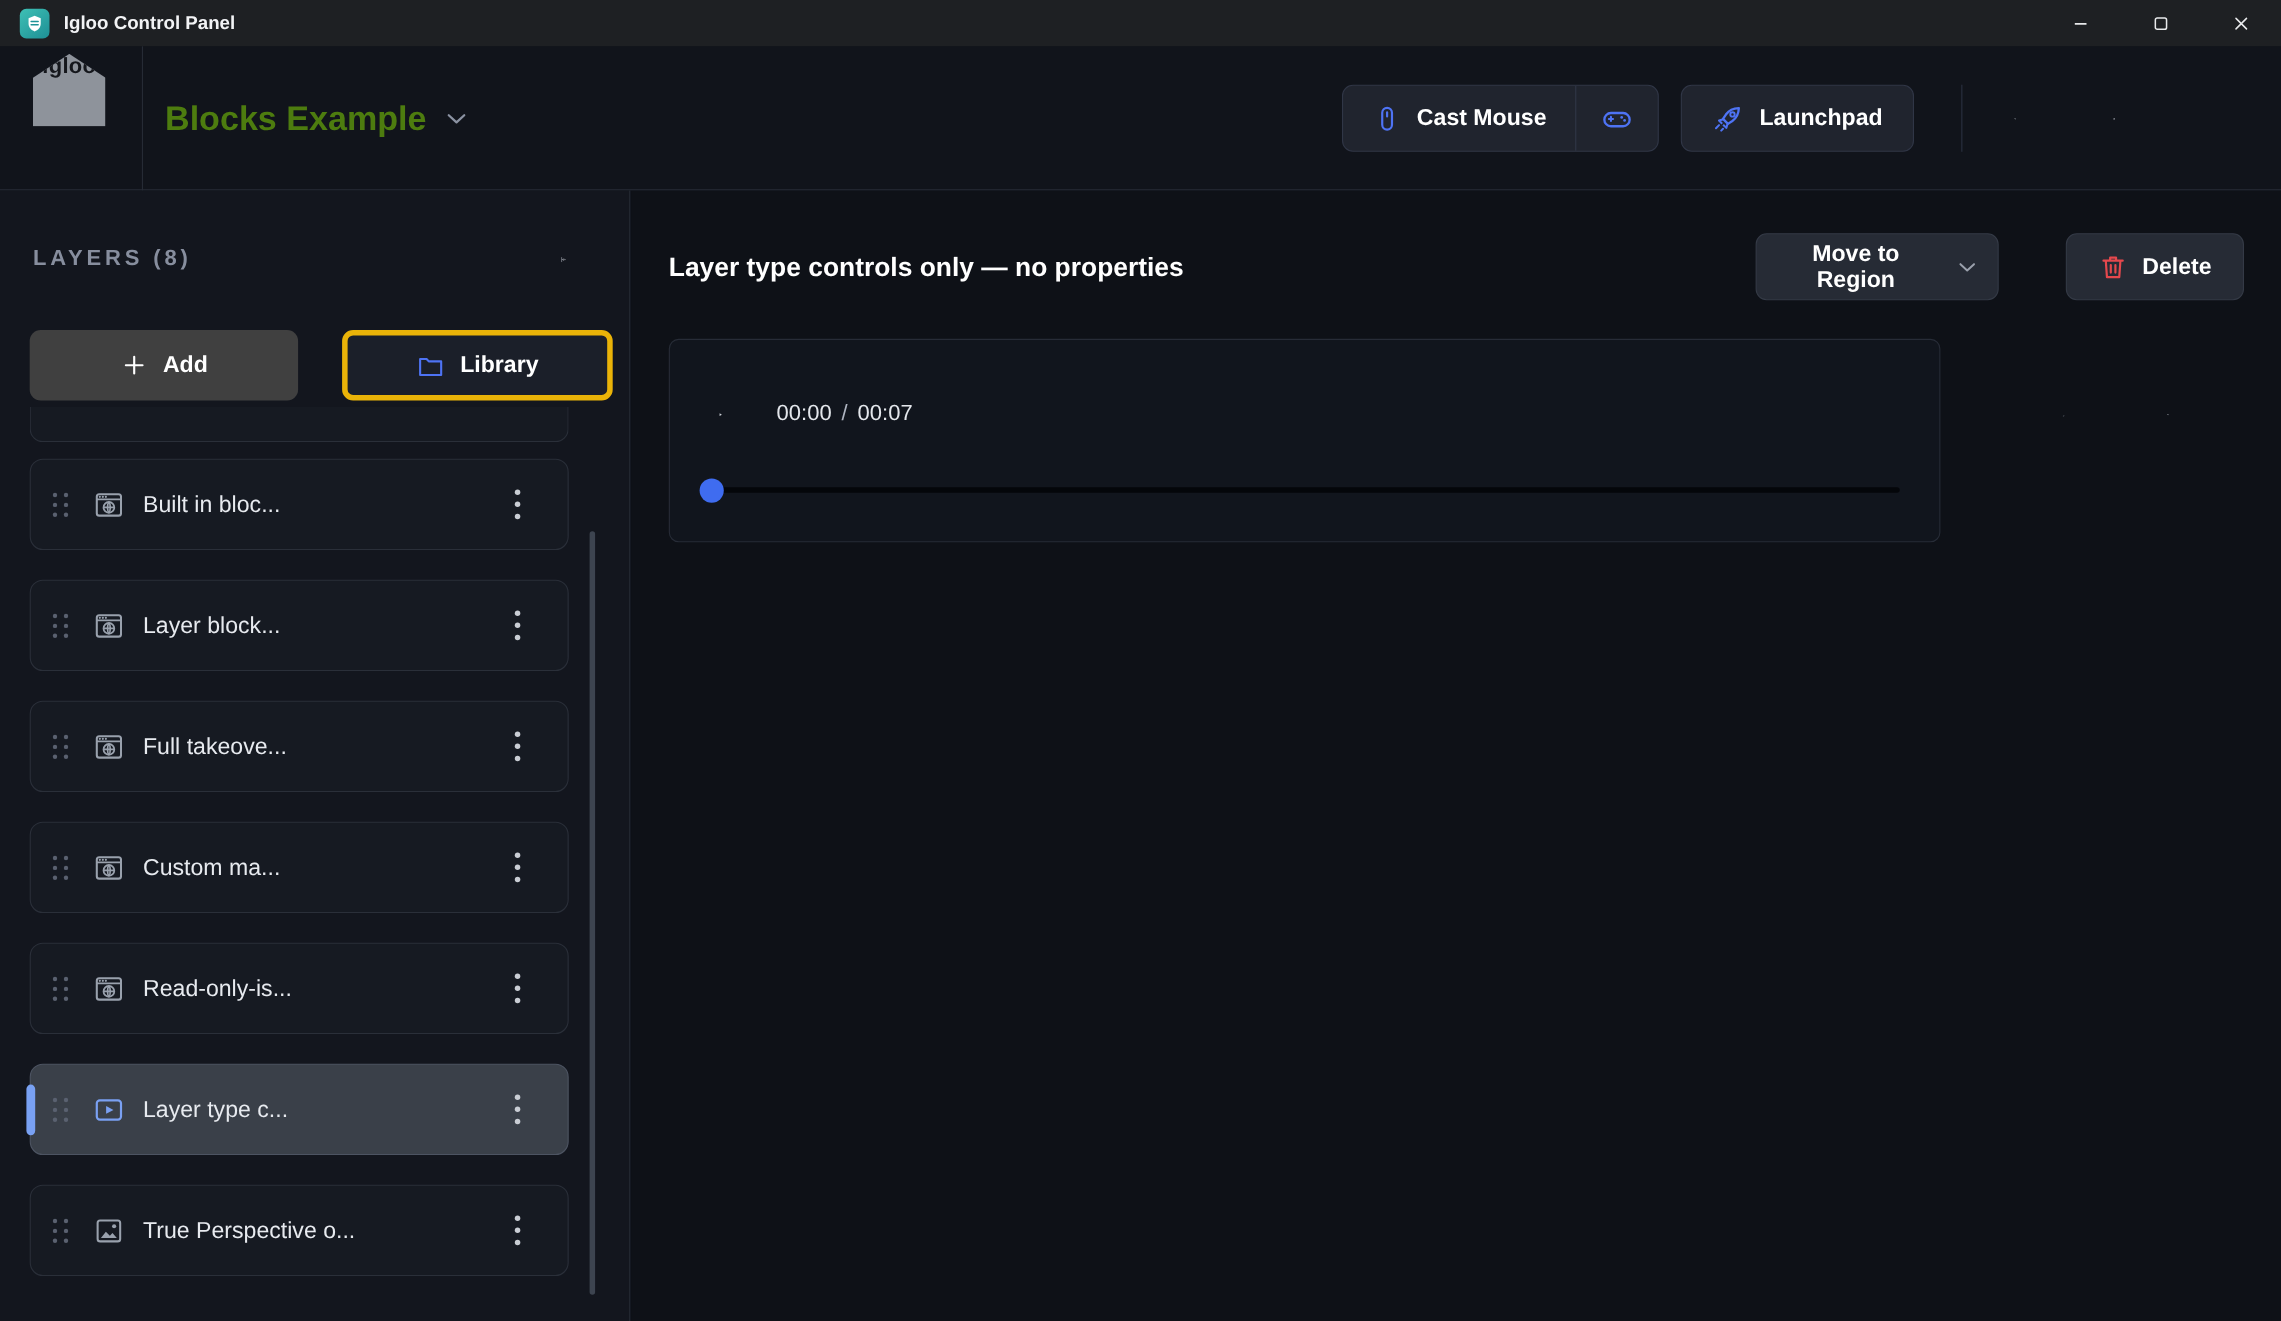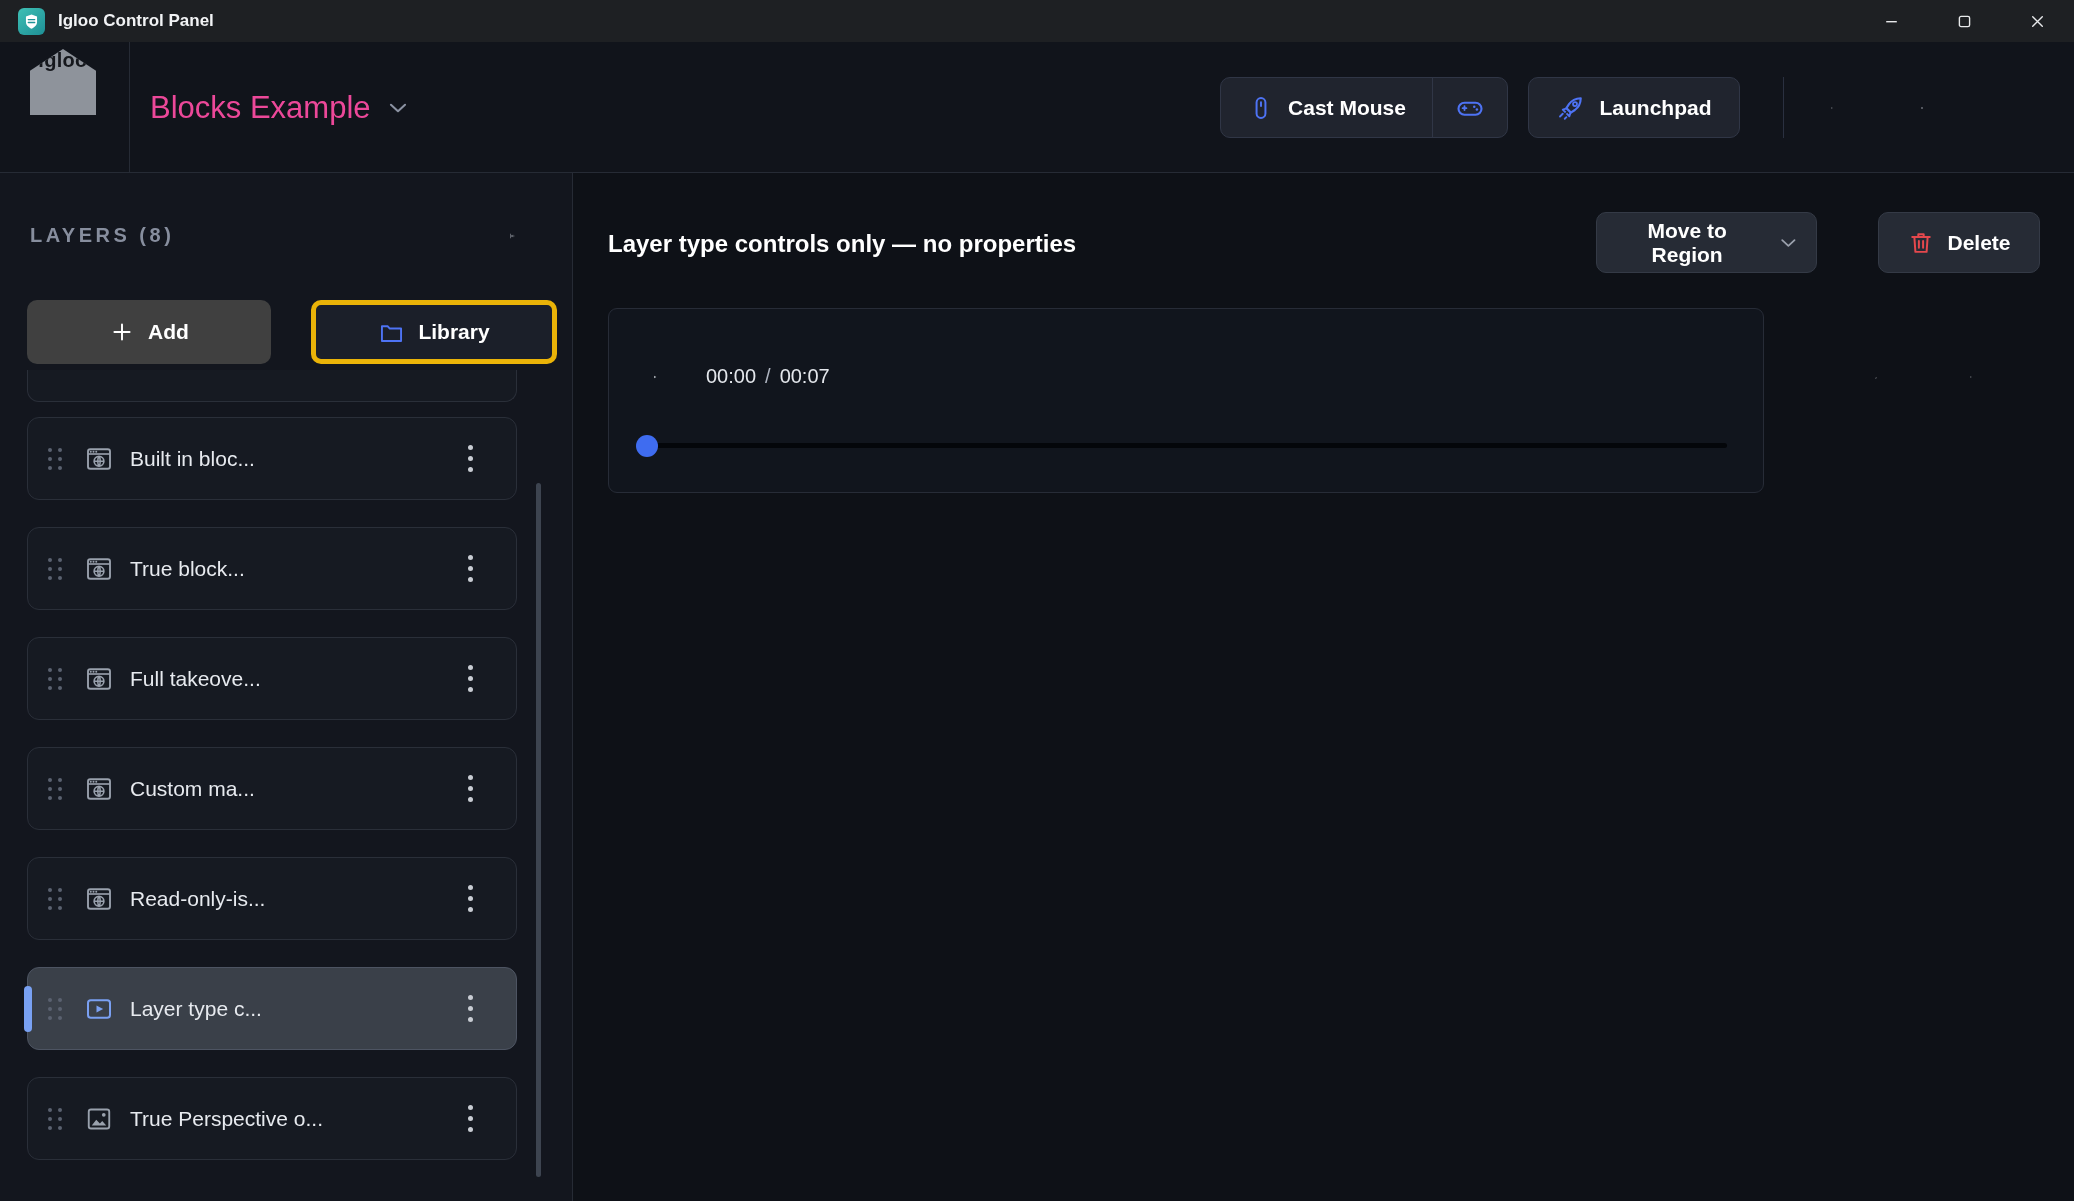--- a/index.html
+++ b/index.html
@@ -17,21 +17,21 @@
   .win-btn{width:73px;height:100%;display:flex;align-items:center;justify-content:center;color:#e8e9eb}
 
   
   .header{position:absolute;top:42px;left:0;right:0;height:131px;background:#11141b;border-bottom:1px solid #262b35;z-index:5}
   .igloo-logo{position:absolute;left:30px;top:7px;width:66px;height:66px;background:#8e939b;clip-path:polygon(50% 0,100% 33%,100% 100%,0 100%,0 33%);display:flex;justify-content:center}
   .igloo-logo span{font-size:20px;font-weight:700;color:#15171c;margin-bottom:8px;letter-spacing:.3px}
   .vdiv{position:absolute;width:1px;background:#262b35}
   .hd-div1{left:129px;top:0;height:131px}
   .hd-div2{left:1783px;top:35px;height:61px;background:#2a3040}
   .project-title{position:absolute;left:150px;top:0;height:131px;display:flex;align-items:center;gap:14px}
-  .project-title h1{font-size:31px;font-weight:400;color:#ec4899}
+  .project-title h1{font-size:31px;font-weight:700;color:#4d7c0f}
   .chev{width:26px;height:26px;color:#8b92a2}
   .hbtn{position:absolute;top:35px;height:61px;background:#20242e;border:1px solid #303646;border-radius:10px;display:flex;align-items:center;color:#fff;font-size:21px;font-weight:600}
   .cast-group{left:1220px;width:288px;padding:0}
   .cast-main{flex:1;height:100%;display:flex;align-items:center;justify-content:center;gap:13px}
   .cast-sep{width:1px;height:100%;background:#303646}
   .cast-pad{width:74px;height:100%;display:flex;align-items:center;justify-content:center}
   .launchpad-btn{left:1528px;width:212px;justify-content:center;gap:13px}
   .blue-ic{color:#4e73f4}
   .icon-btn{position:absolute;top:49px;width:34px;height:34px;color:#ccd1d9}
   .hdots{position:absolute;top:58px;left:1992px;width:40px;height:16px;display:flex;align-items:center;justify-content:center;gap:7px}
@@ -313,21 +313,21 @@
         <i></i>
         <i></i>
         <i></i>
         <i></i>
       </span>
     <span class="type-ico">
         <svg class="ic">
           <use href="#i-globe"></use>
         </svg>
       </span>
-    <span class="row-label">True block...</span>
+    <span class="row-label">Layer block...</span>
     <span class="row-icons">
       <button class="row-ico">
           <svg class="ic">
             <use href="#i-speaker"></use>
           </svg>
         </button>
       <button class="row-ico">
           <svg class="ic">
             <use href="#i-eye"></use>
           </svg>

